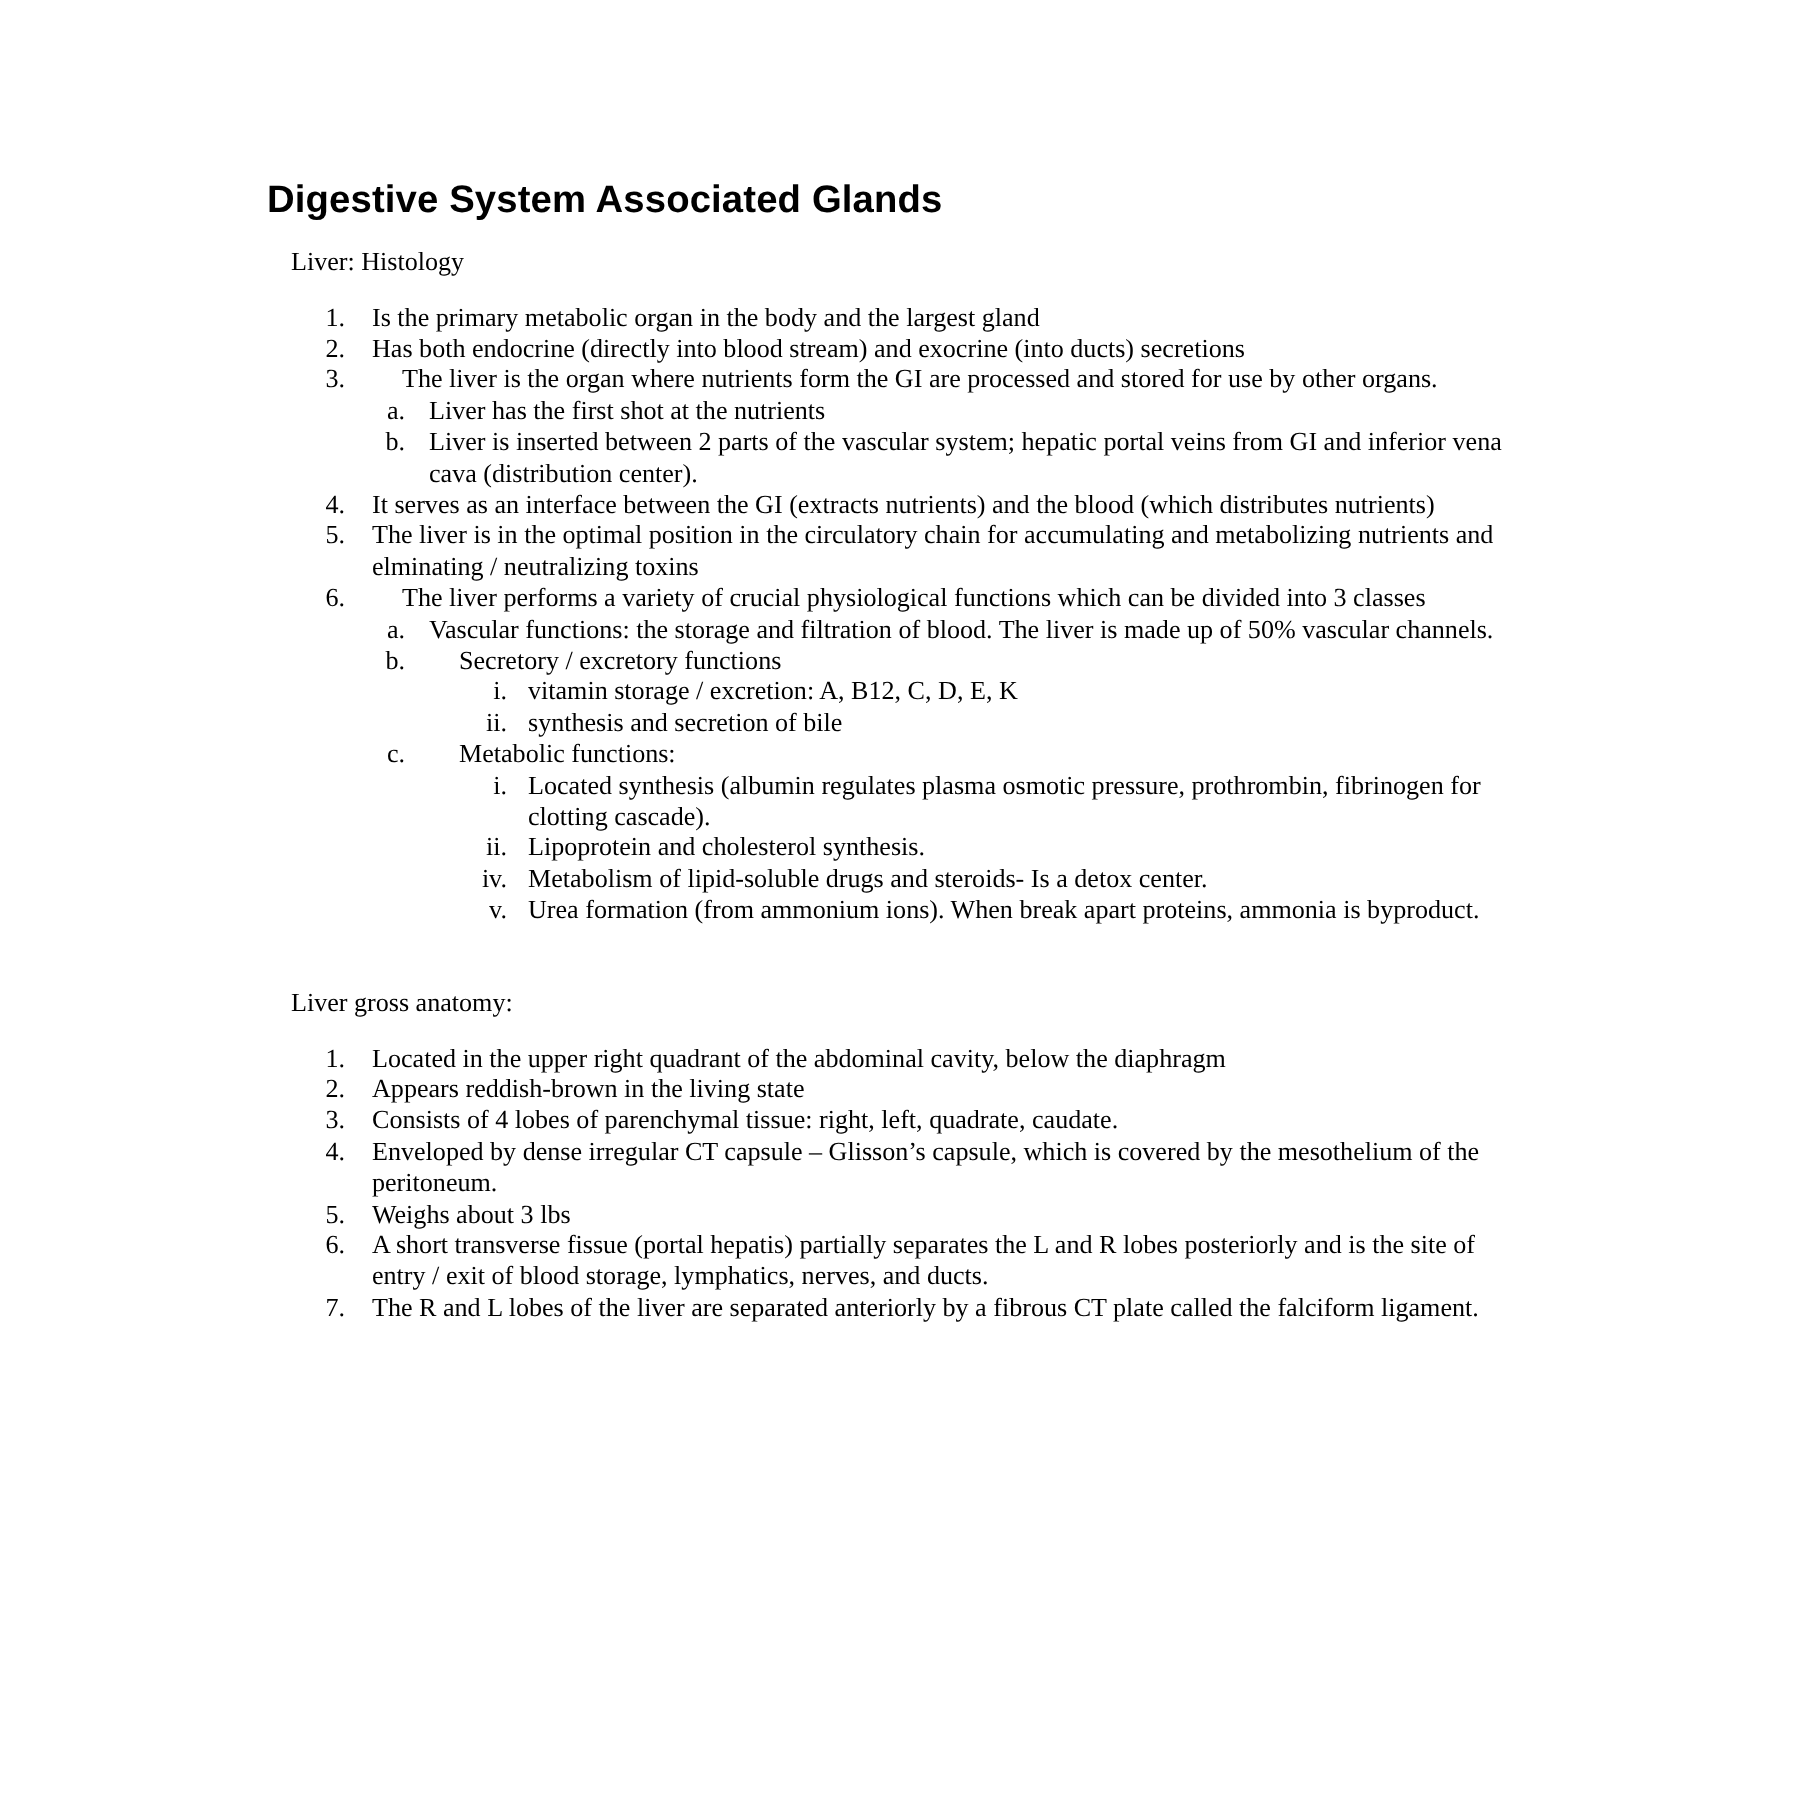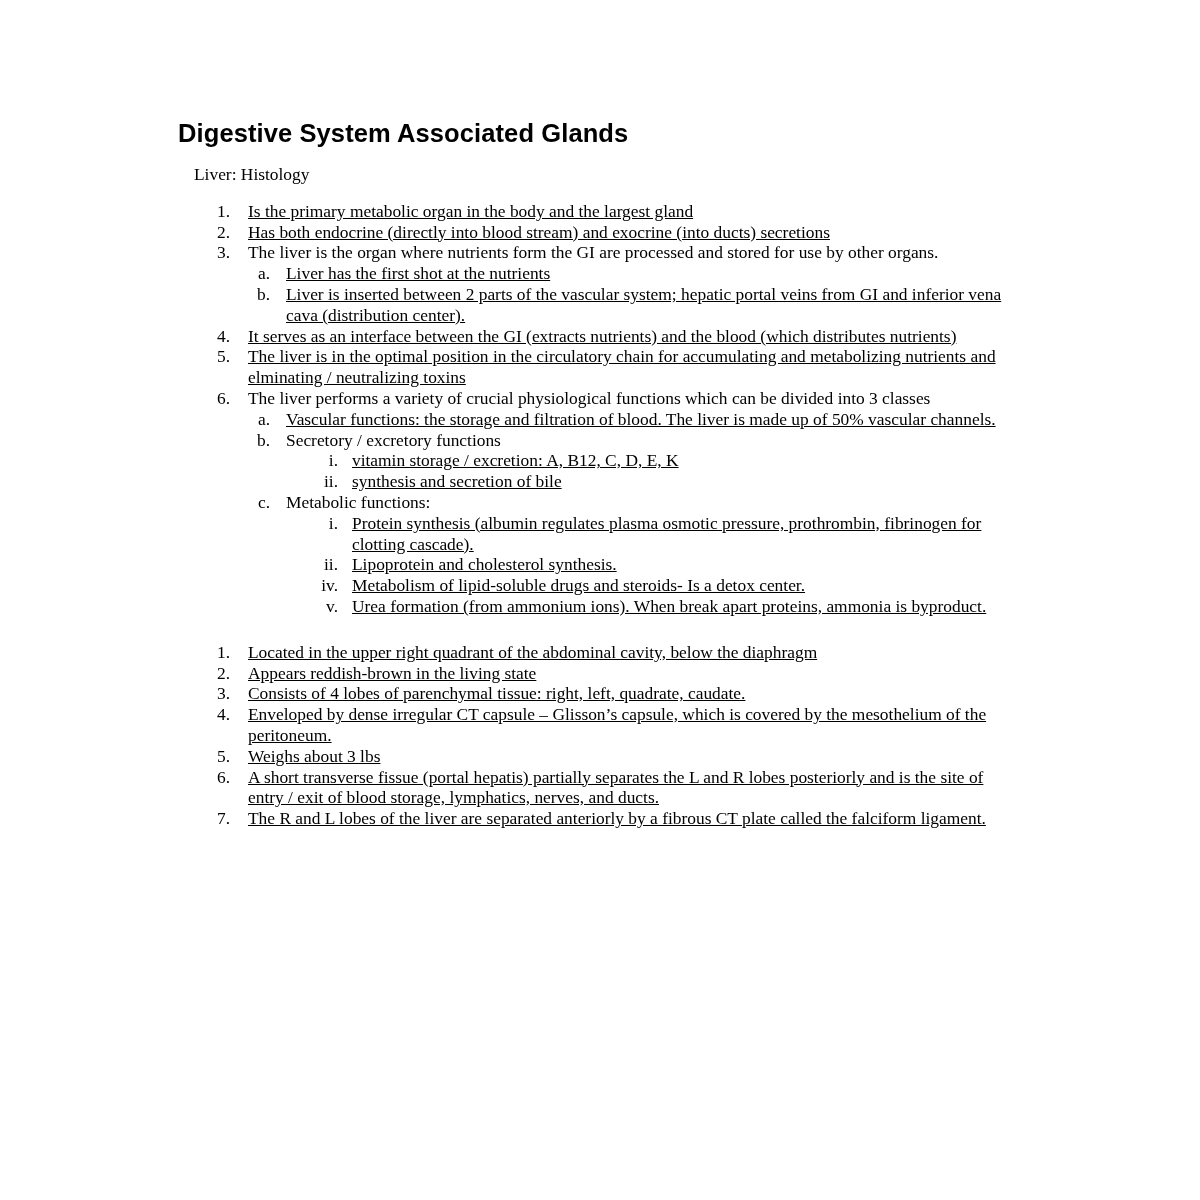--- a/index.html
+++ b/index.html
@@ -70,21 +70,20 @@
     text-align: right;
     white-space: nowrap;
     font-size: 17.4px;
     line-height: 20.8px;
   }
 
   li.item > .txt {
     flex: 1 1 auto;
     font-size: 17.4px;
     line-height: 20.8px;
-    text-decoration: underline;
   }
 
   
   ol.lvl1 > li.item > .marker {
     width: 52px;
     padding-right: 18px;
   }
 
   
   ol.lvl2 {
@@ -120,20 +119,21 @@
   }
   ol.lvl2 > li.item.has-sub > .row > .marker {
     flex: 0 0 auto;
     width: 56px;
     padding-right: 16px;
     text-align: right;
     white-space: nowrap;
   }
   li.item.has-sub > .row > .txt {
     flex: 1 1 auto;
+    margin-left: 20px;
   }
 </style>
 </head>
 <body>
 
 <div class="page">
 
   <h1 class="doc-title">Digestive System Associated Glands</h1>
 
   <div id="sections-root">
@@ -198,40 +198,41 @@
               </ol>
             </li>
             <li class="item has-sub">
               <div class="row">
                 <span class="marker">c.</span>
                 <span class="txt">Metabolic functions:</span>
               </div>
               <ol class="lvl3">
                 <li class="item">
                   <span class="marker">i.</span>
-                  <span class="txt">Protein synthesis (albumin regulates plasma osmotic pressure, prothrombin, fibrinogen for clotting cascade).</span>
+                  <span class="txt">Located synthesis (albumin regulates plasma osmotic pressure, prothrombin, fibrinogen for clotting cascade).</span>
                 </li>
                 <li class="item">
                   <span class="marker">ii.</span>
                   <span class="txt">Lipoprotein and cholesterol synthesis.</span>
                 </li>
                 <li class="item">
                   <span class="marker">iv.</span>
                   <span class="txt">Metabolism of lipid-soluble drugs and steroids- Is a detox center.</span>
                 </li>
                 <li class="item">
                   <span class="marker">v.</span>
                   <span class="txt">Urea formation (from ammonium ions). When break apart proteins, ammonia is byproduct.</span>
                 </li>
               </ol>
             </li>
           </ol>
         </li>
       </ol>
       <div class="section-gap"></div>
+      <div class="section-head">Liver gross anatomy:</div>
       <ol class="lvl1">
         <li class="item">
           <span class="marker">1.</span>
           <span class="txt">Located in the upper right quadrant of the abdominal cavity, below the diaphragm</span>
         </li>
         <li class="item">
           <span class="marker">2.</span>
           <span class="txt">Appears reddish-brown in the living state</span>
         </li>
         <li class="item">

